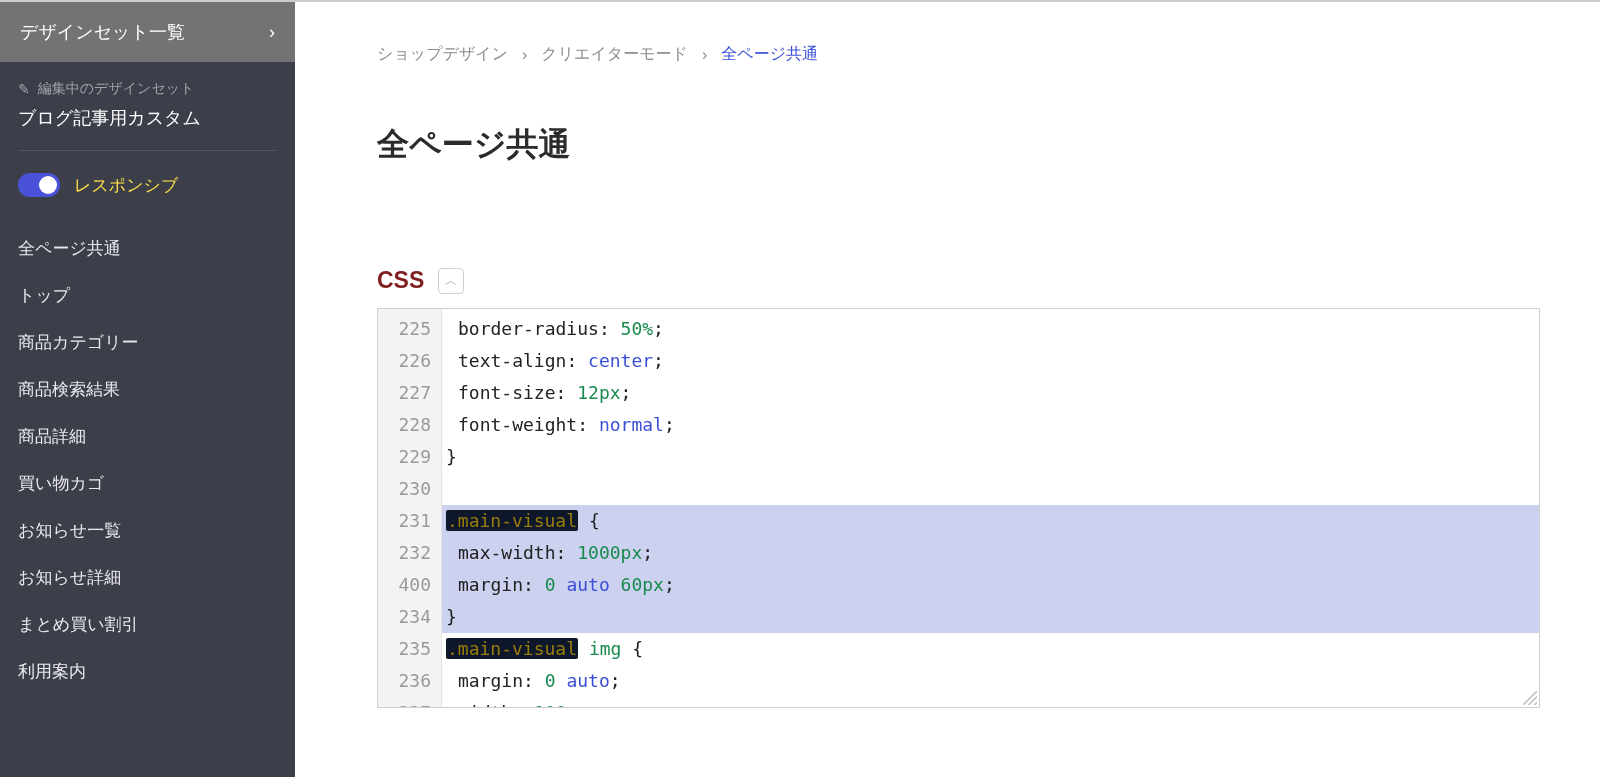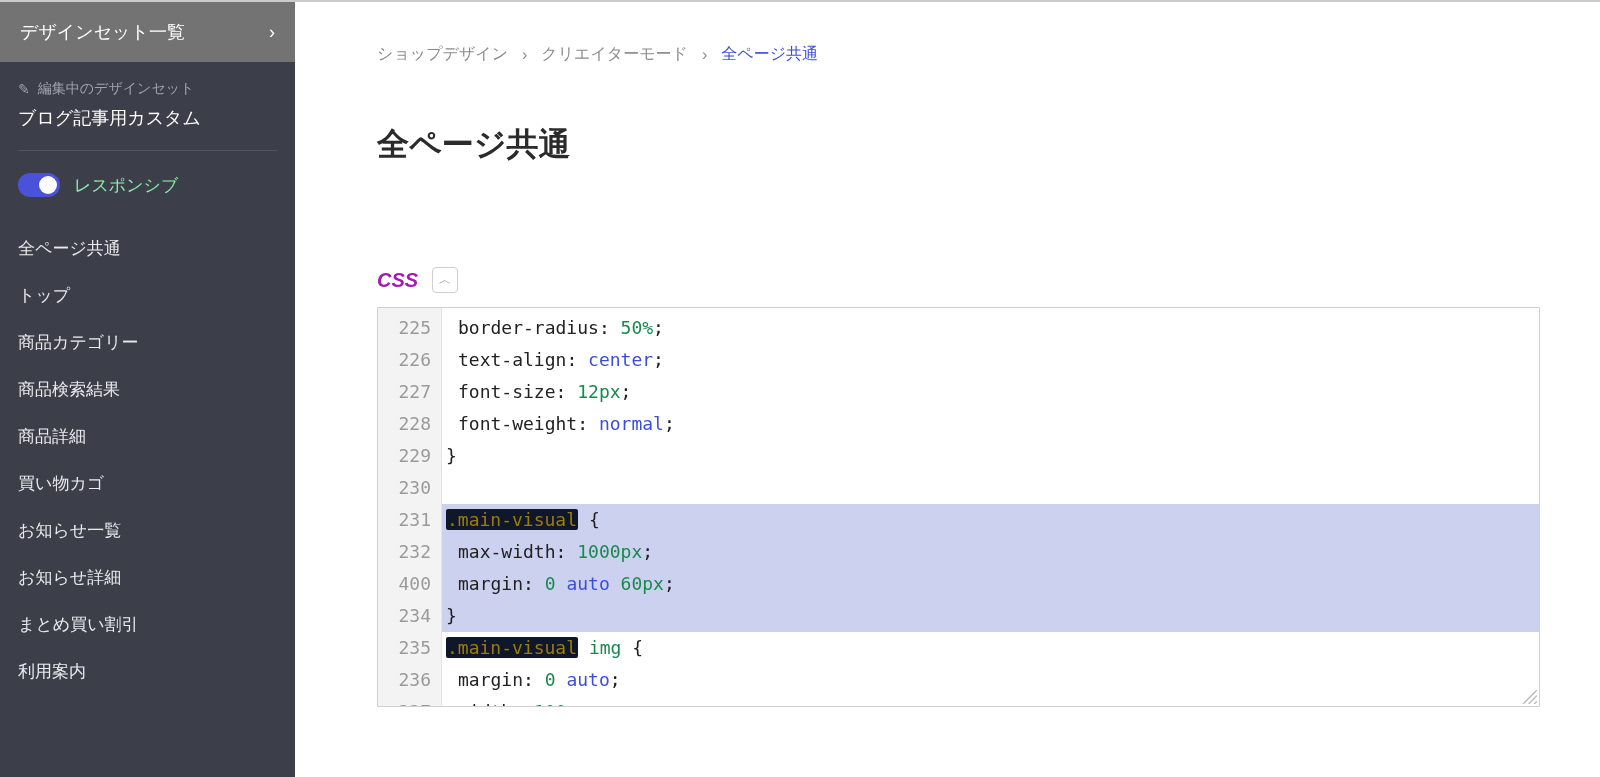--- a/index.html
+++ b/index.html
@@ -62,21 +62,21 @@
   .sidebar-sep {
     height: 1px;
     margin: 0 18px;
     background: #52555f;
   }
   .responsive-row {
     display: flex;
     align-items: center;
     gap: 14px;
     padding: 22px 18px 20px 18px;
-    color: #86efac;
+    color: #fde047;
     font-size: 17px;
   }
   .toggle {
     width: 42px;
     height: 24px;
     background: #4a52d9;
     border-radius: 24px;
     position: relative;
   }
   .toggle .knob {
@@ -124,24 +124,23 @@
   }
   .section {
     margin-top: 100px;
   }
   .section-header {
     display: flex;
     align-items: center;
     gap: 14px;
   }
   .section-title {
-    font-size: 20px;
+    font-size: 23px;
     font-weight: 700;
-    color: #a21caf;
-    font-style: italic;
+    color: #7f1d1d;
   }
   .collapse-btn {
     width: 26px;
     height: 26px;
     border: 1px solid #cfcfcf;
     border-radius: 4px;
     background: #fff;
     display: flex;
     align-items: center;
     justify-content: center;

